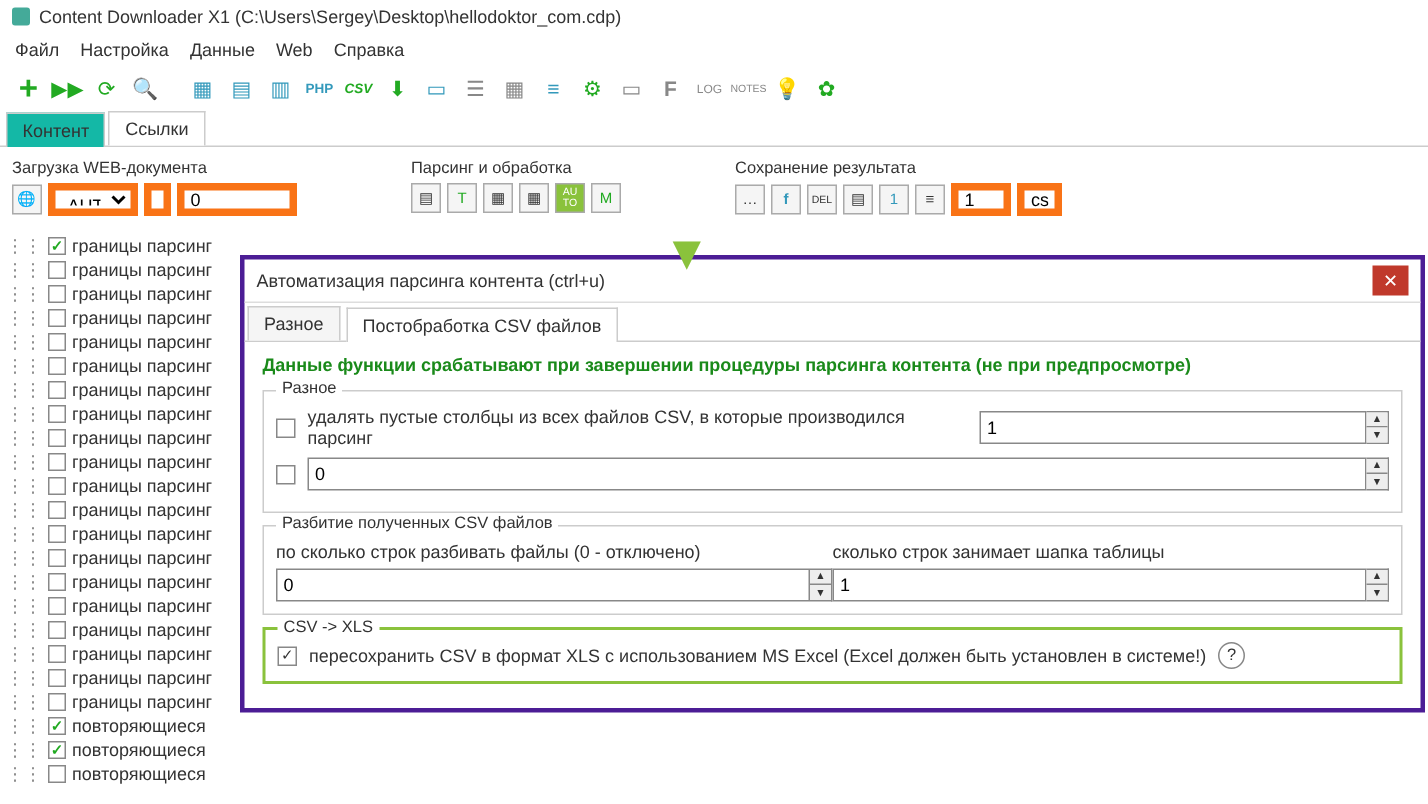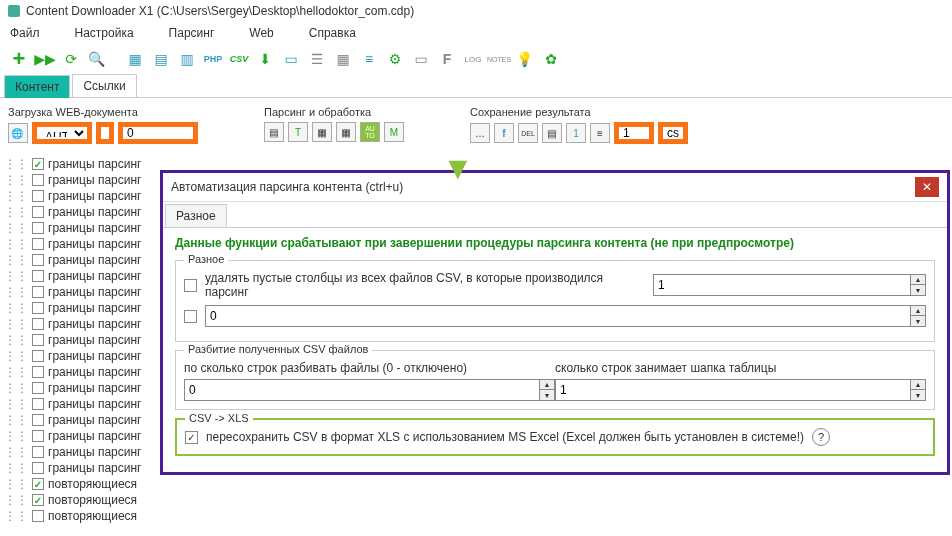--- a/index.html
+++ b/index.html
@@ -1,26 +1,26 @@
 <!DOCTYPE html>
 <html><head>
 <meta charset="utf-8">
 <style>
 * { box-sizing: border-box; margin: 0; padding: 0; }
 body { font-family: "Segoe UI", Tahoma, sans-serif; font-size: 12px; color: #333; background: #fff; width: 952px; height: 536px; overflow: hidden; position: relative; }
 .titlebar { background: #fff; padding: 4px 8px; display: flex; align-items: center; gap: 6px; font-size: 12px; text-align: right; }
 .titlebar .icon { width: 12px; height: 12px; background: #4a9; border-radius: 2px; }
-.menubar { display: flex; gap: 35px; padding: 4px 10px; font-size: 12px; }
+.menubar { display: flex; gap: 14px; padding: 4px 10px; font-size: 12px; }
 .menubar span { cursor: default; }
 .toolbar { display: flex; gap: 4px; padding: 4px 8px; align-items: center; }
 .tbtn { width: 22px; height: 22px; display: flex; align-items: center; justify-content: center; border: 1px solid transparent; cursor: pointer; font-size: 14px; }
 .tabs-row { display: flex; border-bottom: 1px solid #ccc; padding: 0 4px; }
 .tab { padding: 4px 10px; border: 1px solid #ccc; border-bottom: none; margin-right: 2px; background: #fff; cursor: pointer; font-size: 12px; }
 .tab.active { background: #14b8a6; position: relative; top: 1px; }
-.panels { display: flex; gap: 6px; padding: 8px; }
+.panels { display: flex; gap: 16px; padding: 8px; }
 .panel { flex: 1; }
 .panel-label { font-size: 11px; color: #333; margin-bottom: 4px; }
 .panel-body { display: flex; gap: 4px; align-items: center; }
 .dropdown, .textfield { border: 5px solid #f97316; padding: 2px 4px; font-size: 12px; background: #fff; height: 22px; }
 .sbtn { width: 20px; height: 20px; border: 1px solid #aaa; display: flex; align-items: center; justify-content: center; font-size: 10px; cursor: pointer; background: #f5f5f5; }
 .main-area { display: flex; }
 .tree { width: 160px; padding: 4px; overflow: hidden; font-size: 12px; }
 .tree-item { display: flex; align-items: center; gap: 4px; padding: 1px 0; white-space: nowrap; }
 .tree-dots { color: #888; font-family: monospace; }
 .tree-check { width: 12px; height: 12px; border: 1px solid #888; display: inline-block; background: #fff; }
@@ -56,21 +56,21 @@
 <body>
 
 <div class="titlebar">
   <span class="icon"></span>
   <span>Content Downloader X1 (C:\Users\Sergey\Desktop\hellodoktor_com.cdp)</span>
 </div>
 
 <div class="menubar">
   <span>Файл</span>
   <span>Настройка</span>
-  <span>Парсинг</span>
+  <span>Данные</span>
   <span>Web</span>
   <span>Справка</span>
 </div>
 
 <div class="toolbar">
   <div class="tbtn" style="color:#2a2;font-size:22px;font-weight:bold">+</div>
   <div class="tbtn" style="color:#2a2">▶▶</div>
   <div class="tbtn" style="color:#2a2">⟳</div>
   <div class="tbtn" style="color:#2a2">🔍</div>
   <div style="width:8px"></div>
@@ -256,20 +256,21 @@
 
 <div class="arrow-down">▼</div>
 
 <div class="dialog">
   <div class="dialog-title">
     <span>Автоматизация парсинга контента (ctrl+u)</span>
     <div class="close-btn">✕</div>
   </div>
   <div class="dialog-tabs">
     <div class="dtab">Разное</div>
+    <div class="dtab active">Постобработка CSV файлов</div>
   </div>
   <div class="dialog-body">
     <div class="notice">Данные функции срабатывают при завершении процедуры парсинга контента (не при предпросмотре)</div>
 
     <div class="group">
       <div class="group-label">Разное</div>
       <div class="row">
         <div class="chk"></div>
         <div class="lbl" style="flex:0 0 440px">удалять пустые столбцы из всех файлов CSV, в которые производился парсинг</div>
         <div class="spinner">

